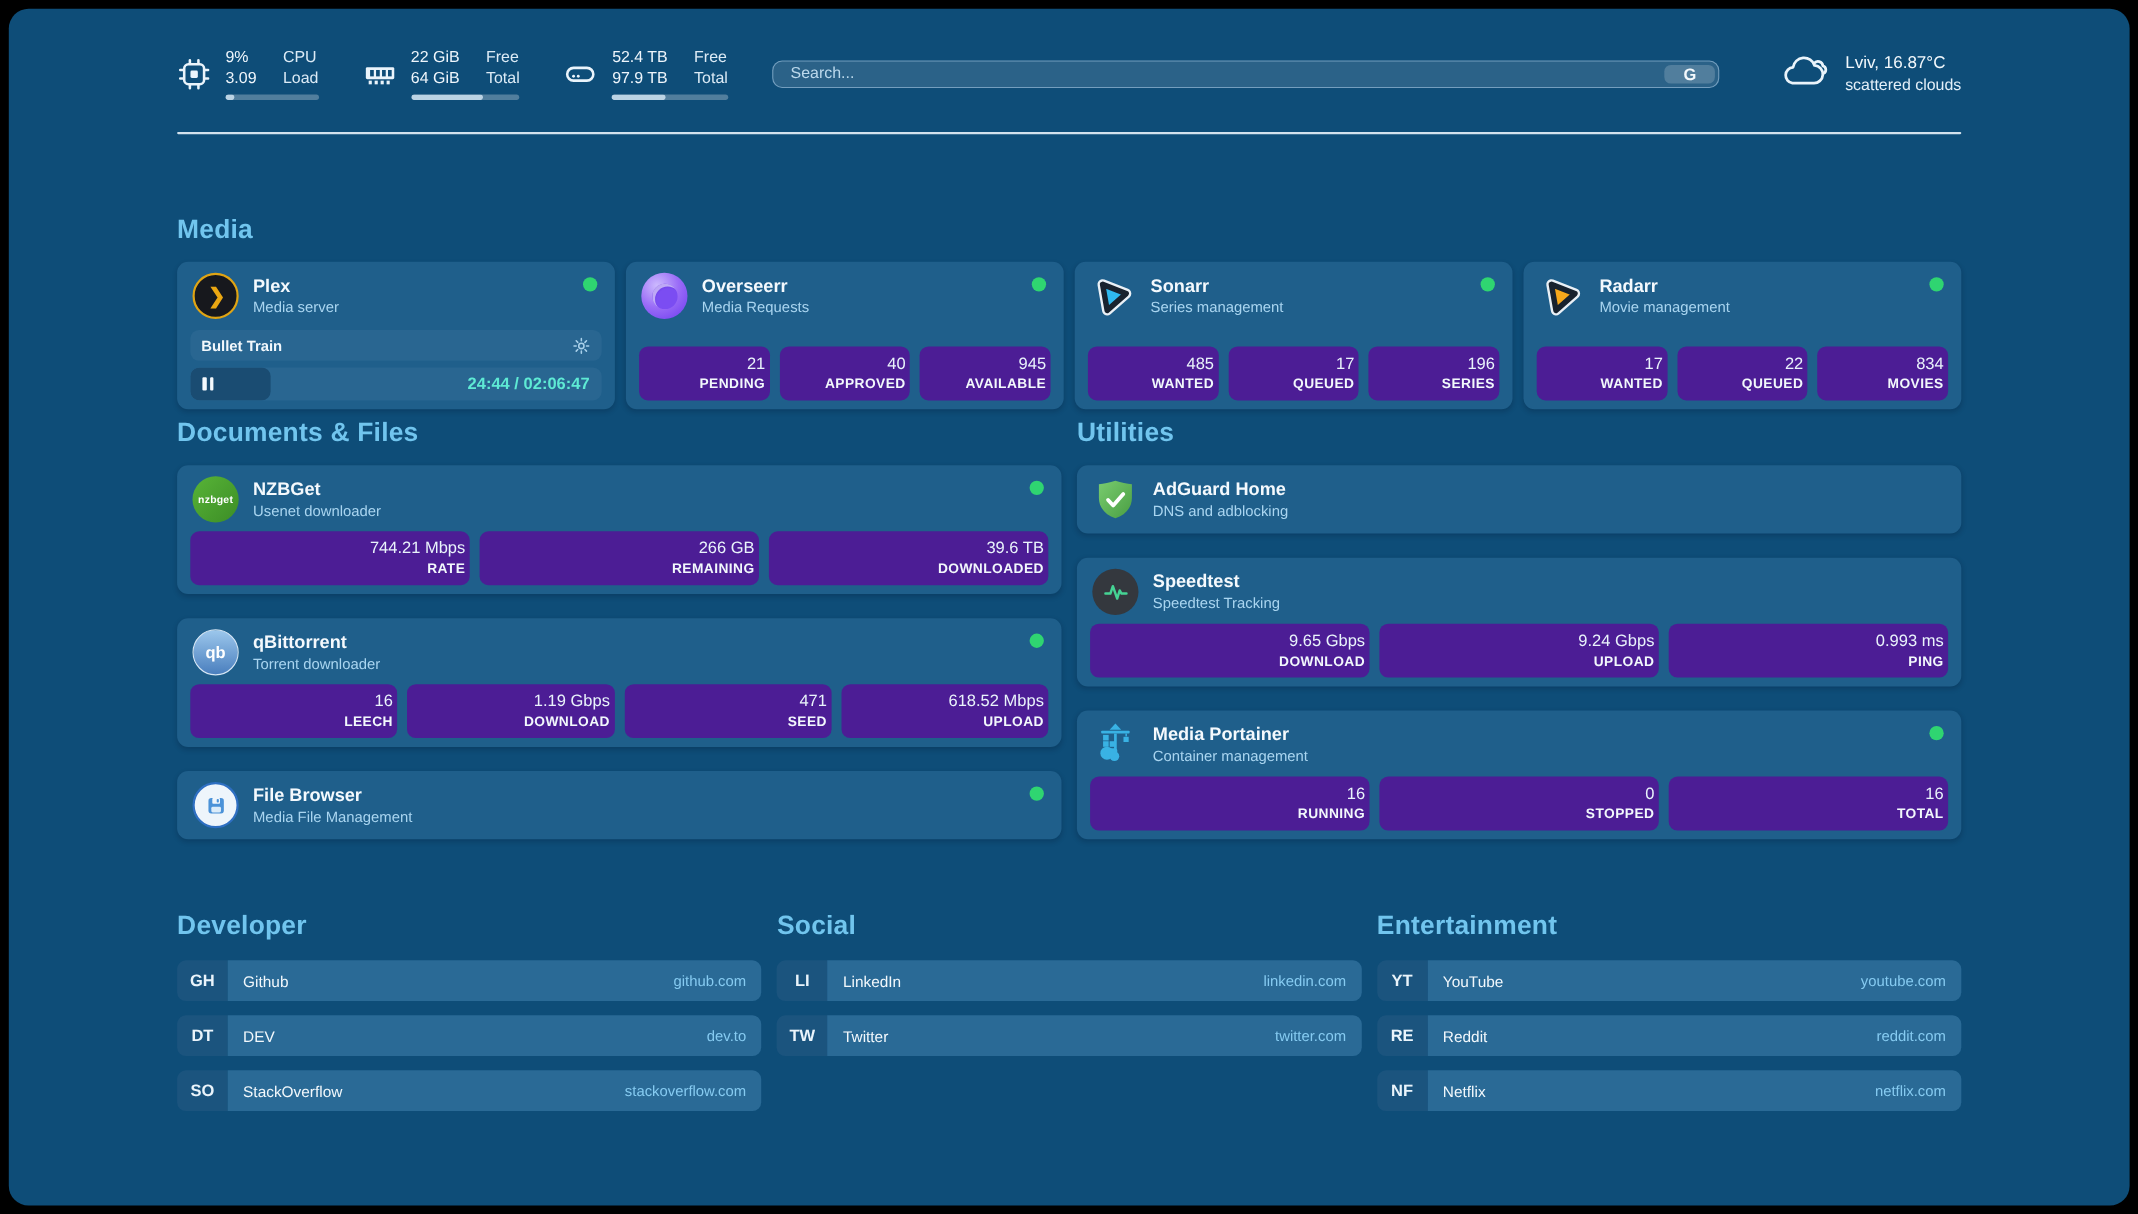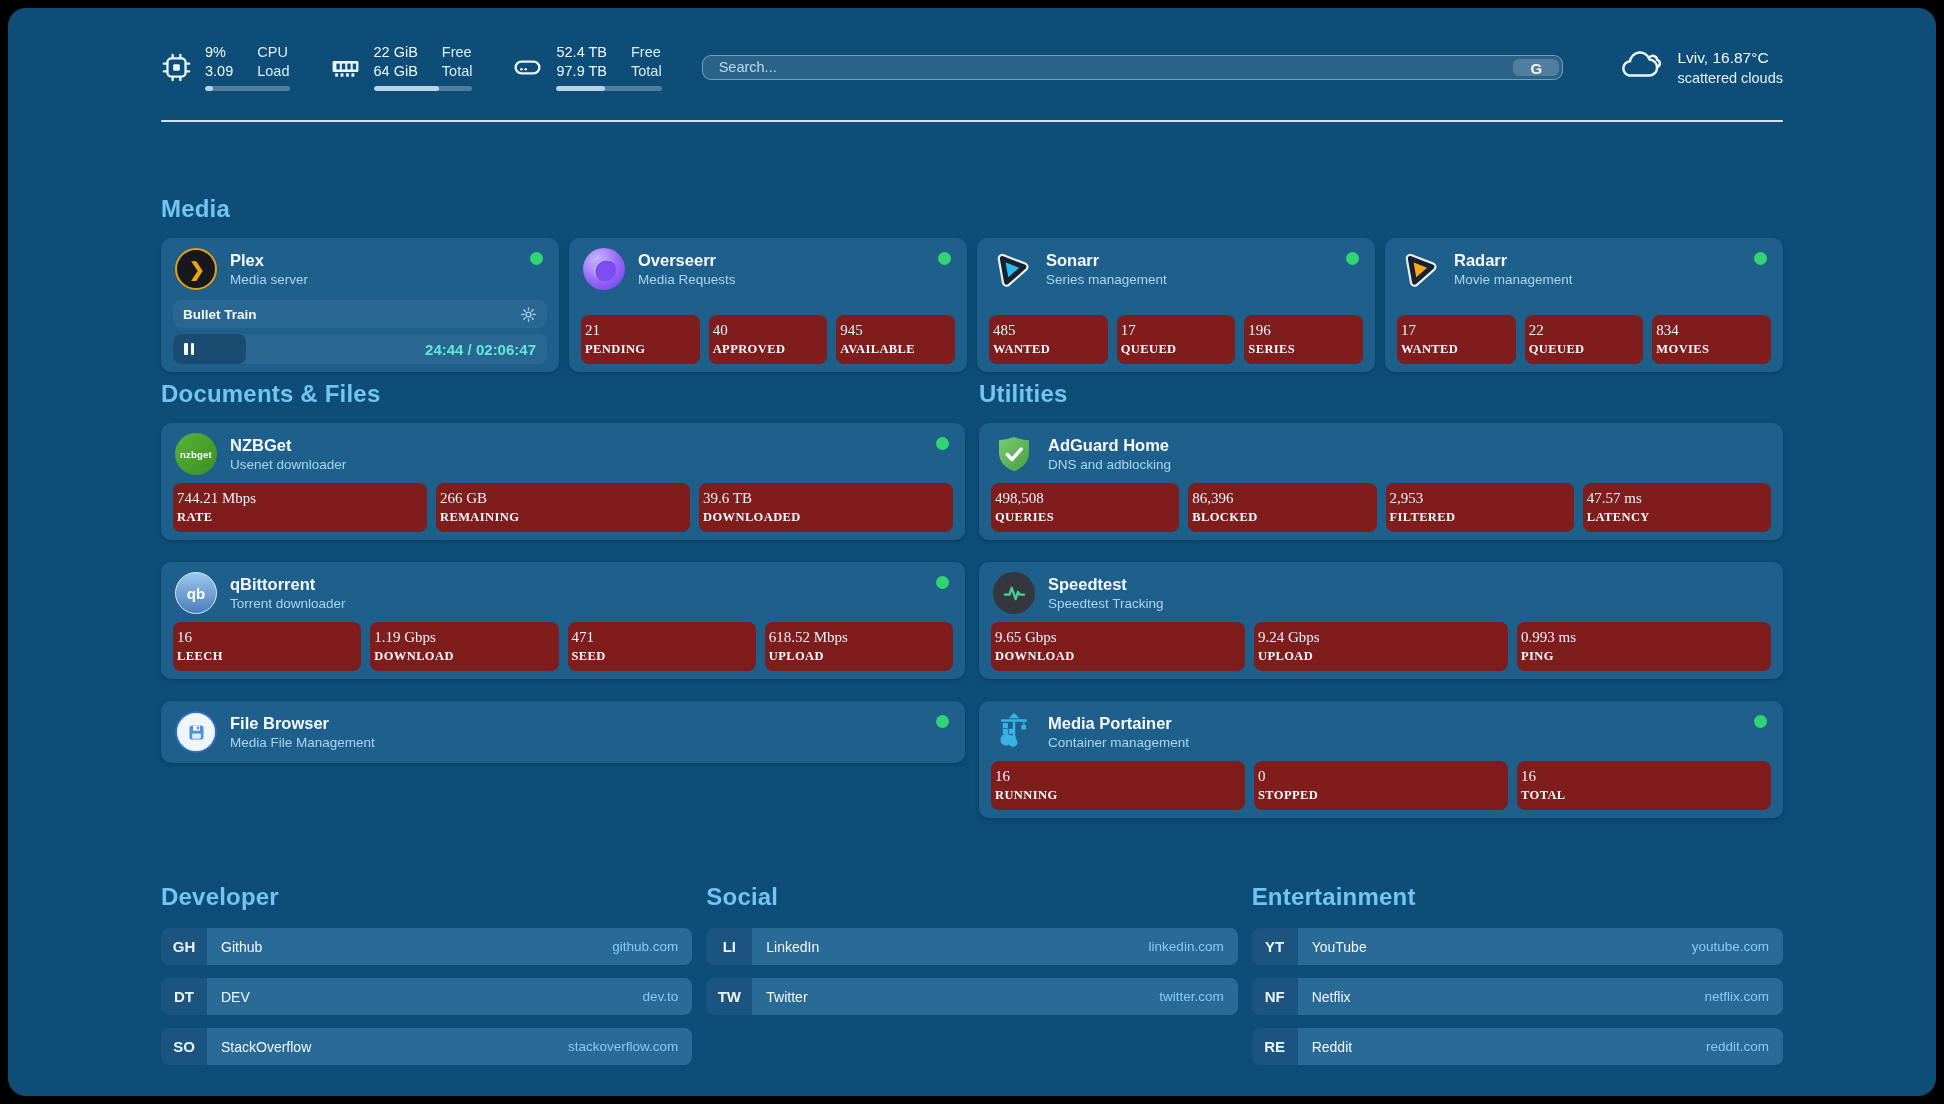--- a/index.html
+++ b/index.html
@@ -42,21 +42,21 @@
   .card{position:relative;background:#1F5F8B;border-radius:10px;padding:8px 12px;box-shadow:0 2px 5px rgba(0,20,40,.22);box-sizing:border-box;}
   .card-head{display:flex;align-items:center;gap:13px;padding:2px;}
   .svc-icon{width:42px;height:42px;flex:0 0 42px;display:flex;align-items:center;justify-content:center;}
   .icon-circle{width:42px;height:42px;border-radius:50%;display:inline-flex;align-items:center;justify-content:center;box-sizing:border-box;}
   .svc-text{min-width:0;}
   .svc-name{display:block;font-size:16.5px;font-weight:600;color:#F4F9FD;line-height:21px;}
   .svc-desc{display:block;font-size:13.5px;color:#A9D5F0;line-height:18px;}
   .status-dot{position:absolute;top:14px;right:16px;width:13px;height:13px;border-radius:50%;background:#2FD571;}
 
   .tiles{display:flex;gap:9px;margin-top:6px;}
-  .tile{flex:1;background:#7f1d1d;border-radius:8px;text-align:left;padding:6px 4px;font-family:Liberation Serif, serif;}
+  .tile{flex:1;background:#4c1d95;border-radius:8px;text-align:right;padding:6px 4px;}
   .tile-value{display:block;font-size:15px;color:#E9F3FB;line-height:19px;}
   .tile-label{display:block;font-size:12.5px;font-weight:700;color:#F2F8FC;letter-spacing:.4px;line-height:17px;margin-top:1px;}
 
   .media-row{display:flex;align-items:center;background:#296691;border-radius:8px;height:28px;padding:0 10px;}
   .media-title{font-size:13.5px;font-weight:600;color:#F2F8FC;flex:1;}
   .gear{display:inline-flex;line-height:1;}
   .player-row{position:relative;background:#296691;border-radius:8px;height:30px;margin-top:6px;overflow:hidden;display:block;}
   .player-fill{position:absolute;left:0;top:0;bottom:0;background:#1A4C72;border-radius:8px;}
   .pause{position:absolute;left:11px;top:50%;transform:translateY(-50%);display:flex;gap:3px;cursor:pointer;}
   .pause i{width:3.5px;height:12px;background:#F4F9FD;border-radius:1px;}
@@ -426,40 +426,20 @@
                     <path d="M12 1.8c3.2 1.1 6.3 1.7 9 1.9v7.6c0 5.2-3.6 9.2-9 11-5.4-1.8-9-5.8-9-11V3.7c2.7-.2 5.8-.8 9-1.9z" fill="url(#agg)"></path>
                     <path d="M8 12.3l2.8 3 5.5-6.2" stroke="#fff" stroke-width="2.1" fill="none" stroke-linecap="round" stroke-linejoin="round"></path>
                   </svg>
                 </span>
       <span class="svc-text">
         <span class="svc-name">AdGuard Home</span>
         <span class="svc-desc">DNS and adblocking</span>
       </span>
 
     </div>
-    <div class="card-extra">
-                <div class="tiles">
-                  <div class="tile">
-    <span class="tile-value">498,508</span>
-    <span class="tile-label">QUERIES</span>
-  </div>
-                  <div class="tile">
-    <span class="tile-value">86,396</span>
-    <span class="tile-label">BLOCKED</span>
-  </div>
-                  <div class="tile">
-    <span class="tile-value">2,953</span>
-    <span class="tile-label">FILTERED</span>
-  </div>
-                  <div class="tile">
-    <span class="tile-value">47.57 ms</span>
-    <span class="tile-label">LATENCY</span>
-  </div>
-                </div>
-              </div>
   </div>
             <div class="card">
     <div class="card-head">
       <span class="svc-icon">
                   <span class="icon-circle" style="background:#34383e;">
                     <svg width="27" height="27" viewBox="0 0 24 24" fill="none" stroke="#45d394" stroke-width="2" stroke-linecap="round" stroke-linejoin="round">
                       <path d="M3.5 13h4l2-6 3.5 10 2-6.5 1.5 2.5h4"></path>
                     </svg>
                   </span>
                 </span>
@@ -580,30 +560,30 @@
     <h2 class="section-title">Entertainment</h2>
     <div class="bm-rows">
             <a class="bm-row">
     <span class="bm-abbr">YT</span>
     <span class="bm-bar">
       <span class="bm-name">YouTube</span>
       <span class="bm-url">youtube.com</span>
     </span>
   </a>
             <a class="bm-row">
+    <span class="bm-abbr">RE</span>
+    <span class="bm-bar">
+      <span class="bm-name">Reddit</span>
+      <span class="bm-url">reddit.com</span>
+    </span>
+  </a>
+            <a class="bm-row">
     <span class="bm-abbr">NF</span>
     <span class="bm-bar">
       <span class="bm-name">Netflix</span>
       <span class="bm-url">netflix.com</span>
     </span>
   </a>
-            <a class="bm-row">
-    <span class="bm-abbr">RE</span>
-    <span class="bm-bar">
-      <span class="bm-name">Reddit</span>
-      <span class="bm-url">reddit.com</span>
-    </span>
-  </a>
           </div>
   </div>
       </div>
   </div>
 </div>
 
 </body></html>

